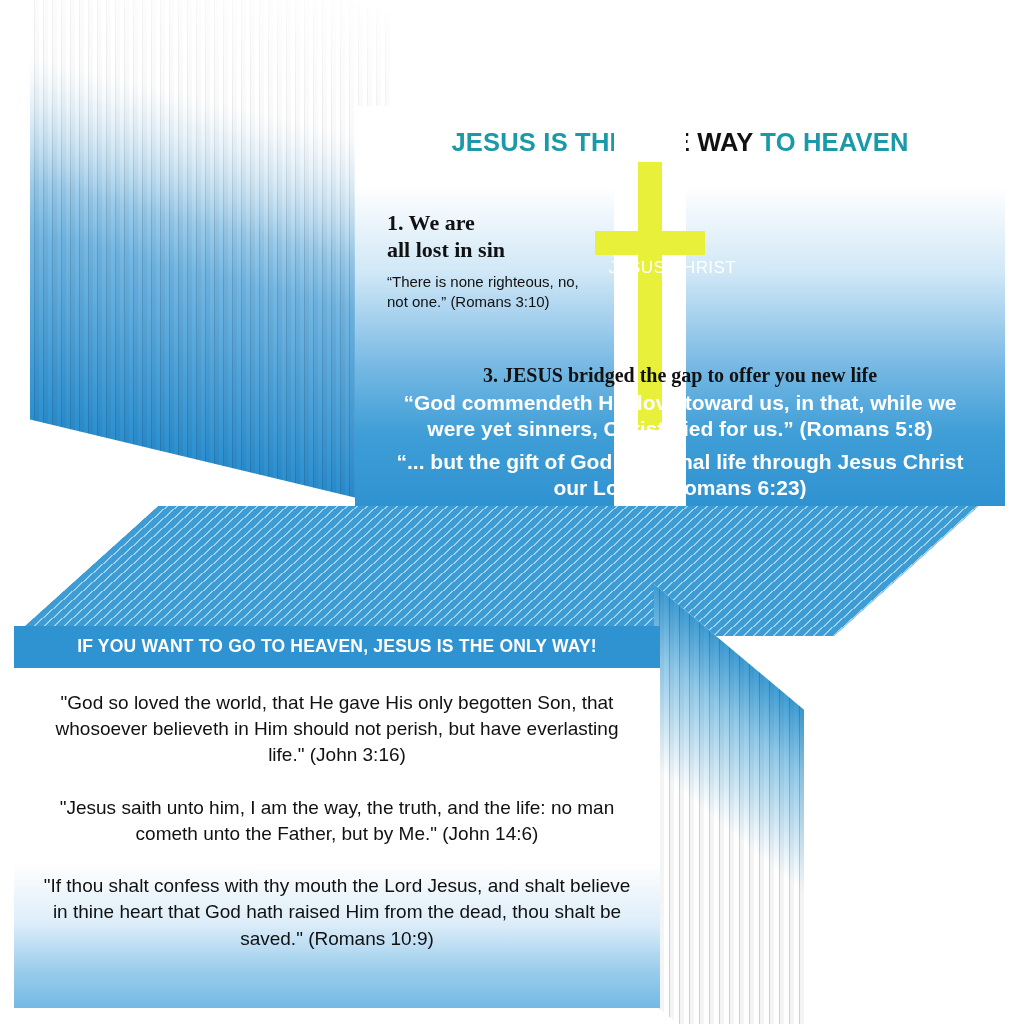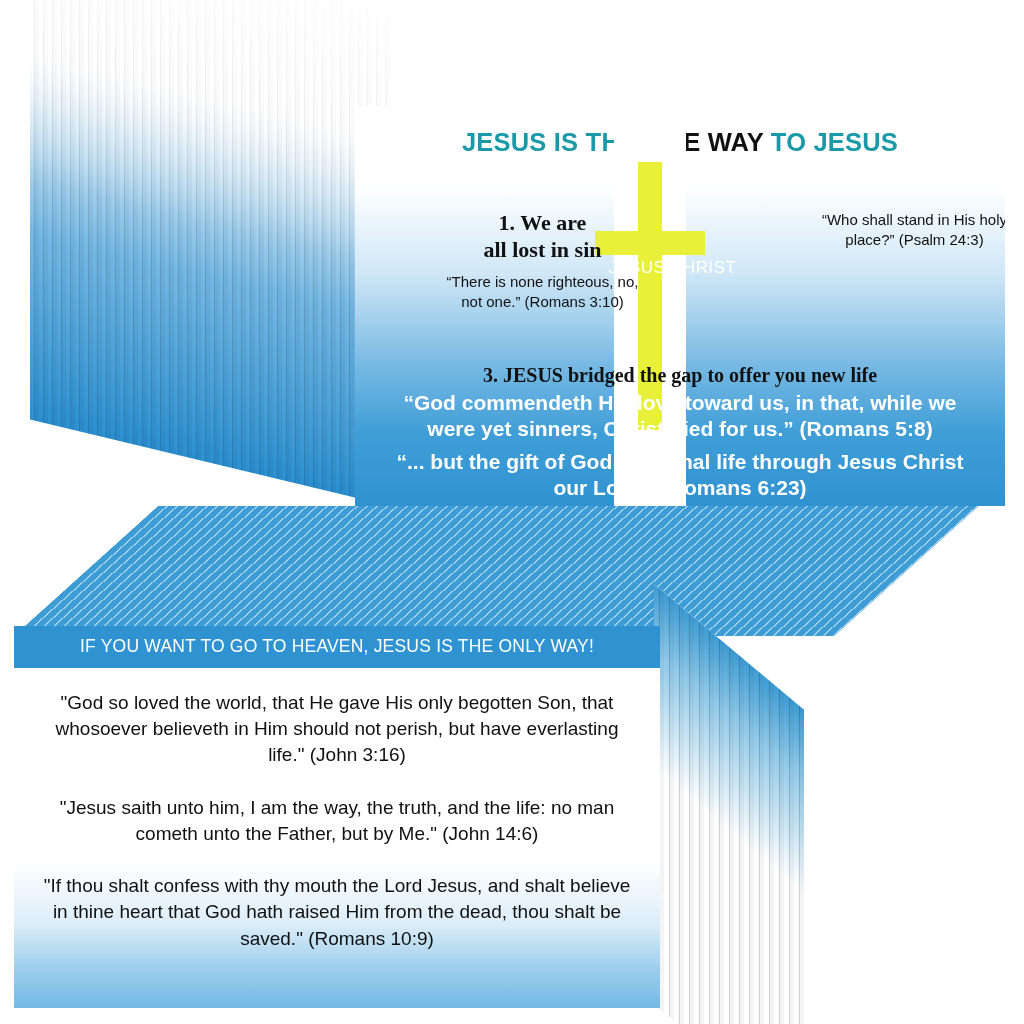--- a/index.html
+++ b/index.html
@@ -122,22 +122,20 @@
     text-align: right;
     color: #ffffff;
     font-size: 17px;
     font-weight: normal;
     letter-spacing: 0.4px;
   }
 
   .col {
     position: absolute;
     width: 215px;
-    text-align: center;
-    margin-left: 48px;
   }
   .col-left  { left: 32px;  top: 104px; }
   .col-right { left: 404px; top: 104px; }
 
   .col-title {
     font-family: "Liberation Serif", serif;
     font-weight: bold;
     font-size: 22px;
     color: #111111;
     line-height: 1.22;
@@ -223,21 +221,21 @@
       #ffffff 62%,
       #dcedf9 78%,
       #9bcdec 90%,
       #74b9e5 100%);
     overflow: hidden;
   }
   .banner {
     background: #2f92d1;
     color: #ffffff;
     font-size: 17.5px;
-    font-weight: normal;
+    font-weight: bold;
     text-align: center;
     letter-spacing: 0.2px;
     padding: 10px 0 11px 0;
     white-space: nowrap;
   }
   .verses {
     padding: 22px 22px 0 22px;
     text-align: center;
     color: #111111;
     font-size: 19px;
@@ -249,35 +247,34 @@
 <body>
 
 <div id="stack-top">
 
   <div class="edge-top"></div>
   <div class="edge-top-fade"></div>
 
   <div class="card-front-top">
 
     <div class="headline">
-      <span>JESUS IS THE </span><span class="dark">ONE WAY</span><span> TO JESUS</span>
+      <span>JESUS IS THE </span><span class="dark">ONE WAY</span><span> TO HEAVEN</span>
     </div>
 
     <div class="white-band"></div>
     <div class="cross-v"></div>
     <div class="cross-h"></div>
     <div class="cross-label">JESUS CHRIST</div>
 
     <div class="col col-left">
       <div class="col-title">1. We are<br>all lost in sin</div>
       <div class="col-text">“There is none righteous, no, not one.” (Romans 3:10)</div>
     </div>
 
     <div class="col col-right">
-      <div class="col-text">“Who shall stand in His holy place?” (Psalm 24:3)</div>
     </div>
 
     <div class="third">
       <div class="third-title">3. JESUS bridged the gap to offer you new life</div>
       <div class="third-text">
         <p>“God commendeth His love toward us, in that, while we were yet sinners, Christ died for us.” (Romans 5:8)</p>
         <p>“... but the gift of God is eternal life through Jesus Christ our Lord.”  (Romans 6:23)</p>
       </div>
     </div>
 

